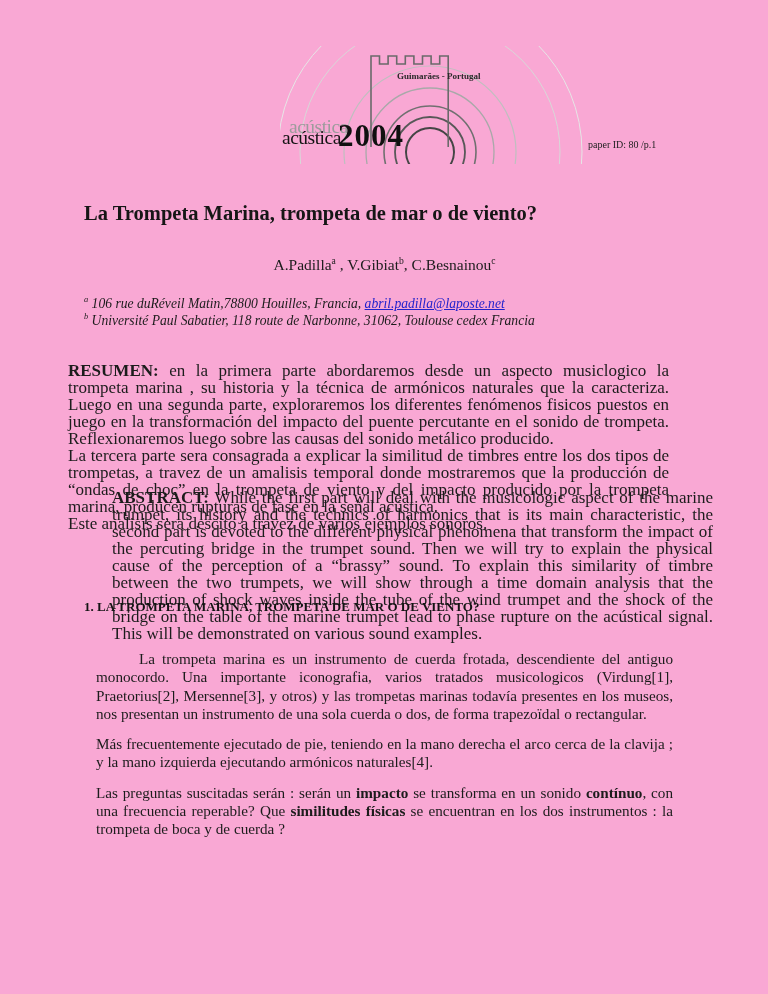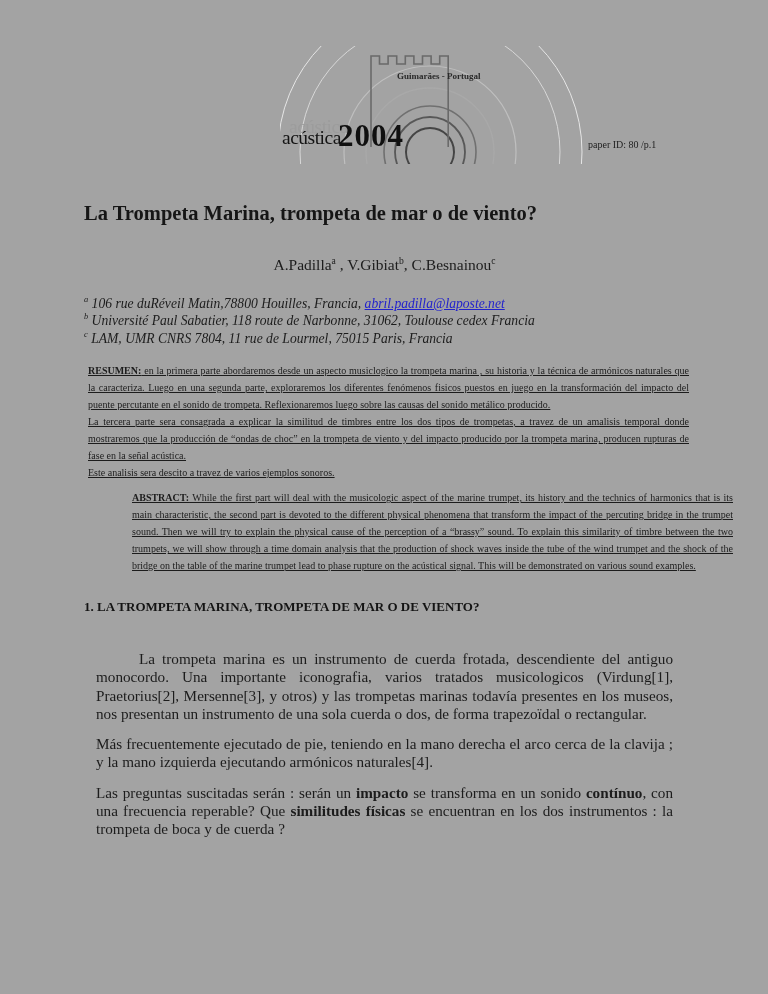--- a/index.html
+++ b/index.html
@@ -1,20 +1,20 @@
 <!DOCTYPE html>
 <html><head>
 <meta charset="utf-8">
 <style>
   html, body { margin: 0; padding: 0; background: #ffffff; }
   .page {
     position: relative;
     width: 768px;
     height: 994px;
-    background: #a3a3a3;
+    background: #f9a8d4;
     font-family: "Liberation Serif", serif;
     color: #1c1c1c;
     overflow: hidden;
   }
 
   
   .logo {
     position: absolute;
     left: 280px;
     top: 46px;
@@ -66,26 +66,25 @@
   }
   .email {
     color: #2222cc;
     text-decoration: underline;
     cursor: pointer;
   }
 
   
   .resumen, .abstract {
     position: absolute;
-    left: 88px;
+    left: 68px;
     width: 601px;
-    font-size: 10px;
+    font-size: 17px;
     line-height: 17px;
     text-align: justify;
-    text-decoration: underline;
   }
   .resumen { top: 362px; }
   .abstract { top: 489px; margin-left: 44px; }
   .b { font-weight: bold; }
 
   
   .heading1 {
     position: absolute;
     left: 84px;
     top: 599px;
@@ -138,21 +137,20 @@
 
   <div class="title">La Trompeta Marina, trompeta de mar o de viento?</div>
 
   <div class="authors">
     <span>A.Padilla</span><sup>a</sup><span> , </span><span>V.Gibiat</span><sup>b</sup><span>, </span><span>C.Besnainou</span><sup>c</sup>
   </div>
 
   <div class="affiliations">
     <div><sup>a</sup><span> 106 rue duRéveil Matin,78800 Houilles, Francia, </span><a class="email">abril.padilla@laposte.net</a></div>
     <div><sup>b</sup><span> Université Paul Sabatier, 118 route de Narbonne, 31062, Toulouse cedex Francia</span></div>
-    <div><sup>c</sup><span> LAM, UMR CNRS 7804, 11 rue de Lourmel, 75015 Paris, Francia</span></div>
   </div>
 
   <div class="resumen">
     <div><span class="b">RESUMEN:</span><span> en la primera parte abordaremos desde un aspecto musiclogico la trompeta marina , su historia y la técnica de armónicos naturales que la caracteriza. Luego en una segunda parte, exploraremos los diferentes fenómenos fisicos puestos en juego en la transformación del impacto del puente percutante en el sonido de trompeta. Reflexionaremos luego sobre las causas del sonido metálico producido.</span></div>
     <div>La tercera parte sera consagrada a explicar la similitud de timbres entre los dos tipos de trompetas, a travez de un amalisis temporal donde mostraremos que la producción de “ondas de choc” en la trompeta de viento y del impacto producido por la trompeta marina, producen rupturas de fase en la señal acústica.</div>
     <div>Este analisis sera descito a travez de varios ejemplos sonoros.</div>
   </div>
 
   <div class="abstract">
     <div><span class="b">ABSTRACT:</span><span> While the first part will deal with the musicologic aspect of the marine trumpet, its history and the technics of harmonics that is its main characteristic, the second part is devoted to the different physical phenomena that transform the impact of the percuting bridge in the trumpet sound. Then we will try to explain the physical cause of the perception of a “brassy” sound. To explain this similarity of timbre between the two trumpets, we will show through a time domain analysis that the production of shock waves inside the tube of the wind trumpet and the shock of the bridge on the table of the marine trumpet lead to phase rupture on the acústical signal. This will be demonstrated on various sound examples.</span></div>

